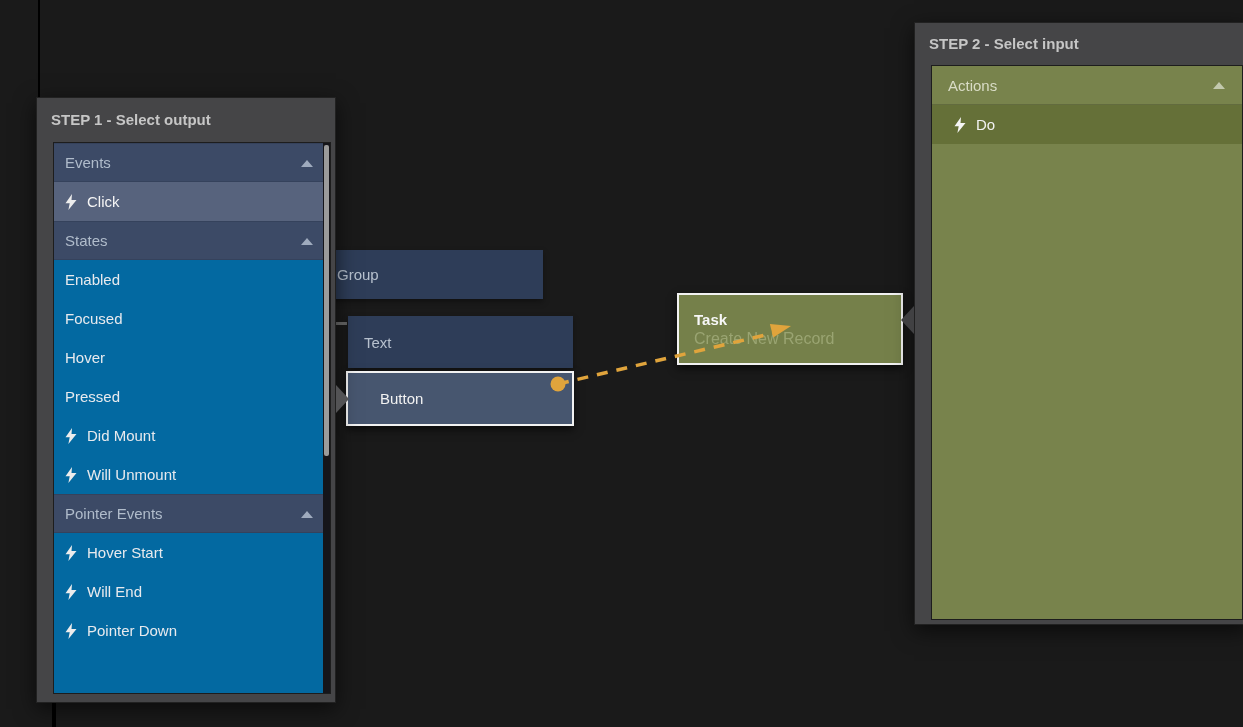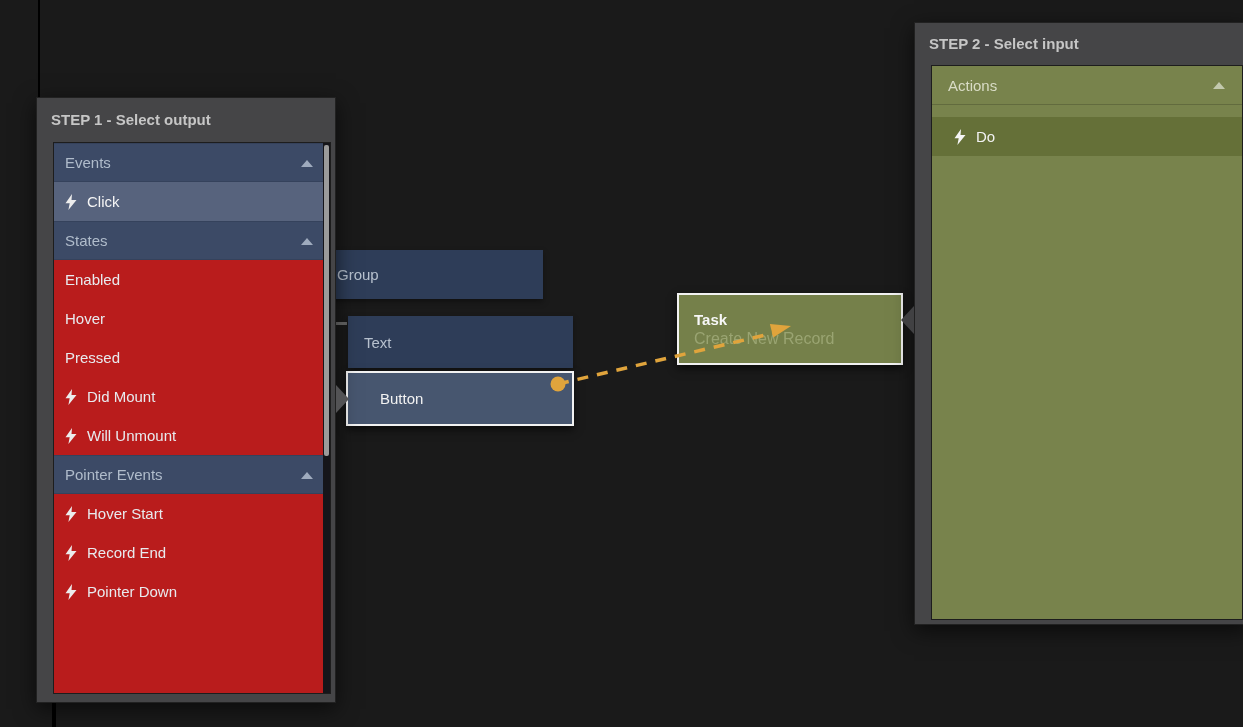--- a/index.html
+++ b/index.html
@@ -22,21 +22,21 @@
 
   svg.wire-layer { position:absolute; left:0; top:0; z-index:3; pointer-events:none; }
 
   
   .panel { position:absolute; background:#454547; border:1px solid #212121; box-shadow:0 6px 20px rgba(0,0,0,0.6); z-index:10; }
   .panel-header { color:#c6c6c6; font-weight:bold; font-size:15px; padding-left:14px; display:flex; align-items:center; }
   .panel-body { position:absolute; left:16px; right:4px; border:1px solid #1d1d1d; overflow:hidden; }
 
   #panel1 { left:36px; top:97px; width:300px; height:606px; }
   #panel1 .panel-header { height:42px; }
-  #panel1 .panel-body { top:44px; bottom:8px; background:#b91c1c; }
+  #panel1 .panel-body { top:44px; bottom:8px; background:#0369a1; }
 
   #panel2 { left:914px; top:22px; width:334px; height:603px; }
   #panel2 .panel-header { height:40px; }
   #panel2 .panel-body { top:42px; bottom:4px; background:#78834c; }
 
   
   .row { position:relative; height:39px; display:flex; align-items:center; font-size:15px; padding-left:11px; }
   .p1 .sec { background:#3c4a66; color:#b0bccb; border-bottom:1px solid #35425c; border-top:1px solid #35425c; }
   .p1 .item { color:#e8eaee; }
   .p1 .item.selected { background:#57637d; color:#f5f5f5; }
@@ -112,20 +112,23 @@
       </div>
 
       <div class="row sec">
         <span>States</span>
         <span class="arr up"></span>
       </div>
       <div class="row item">
         <span>Enabled</span>
       </div>
       <div class="row item">
+        <span>Focused</span>
+      </div>
+      <div class="row item">
         <span>Hover</span>
       </div>
       <div class="row item">
         <span>Pressed</span>
       </div>
 
       <div class="row item has-bolt">
         <span class="bolt">
           <svg width="12" height="16" viewBox="0 0 12 16">
               <polygon points="7,0 0.5,9.3 4.7,9.3 3.4,16 11.5,6.1 6.5,6.1" fill="currentColor"></polygon>
@@ -153,21 +156,21 @@
             </svg>
         </span>
         <span>Hover Start</span>
       </div>
       <div class="row item has-bolt">
         <span class="bolt">
           <svg width="12" height="16" viewBox="0 0 12 16">
               <polygon points="7,0 0.5,9.3 4.7,9.3 3.4,16 11.5,6.1 6.5,6.1" fill="currentColor"></polygon>
             </svg>
         </span>
-        <span>Record End</span>
+        <span>Will End</span>
       </div>
       <div class="row item has-bolt">
         <span class="bolt">
           <svg width="12" height="16" viewBox="0 0 12 16">
               <polygon points="7,0 0.5,9.3 4.7,9.3 3.4,16 11.5,6.1 6.5,6.1" fill="currentColor"></polygon>
             </svg>
         </span>
         <span>Pointer Down</span>
       </div>
 
@@ -179,21 +182,21 @@
   <div class="ptr" id="ptr1"></div>
 
   <div class="panel" id="panel2">
     <div class="panel-header">STEP 2 - Select input</div>
     <div class="panel-body p2">
 
       <div class="row sec" style="padding-left:16px;">
         <span>Actions</span>
         <span class="arr up"></span>
       </div>
-      <div class="row item has-bolt selected" style="padding-left:22px;margin-top:12px;">
+      <div class="row item has-bolt selected" style="padding-left:22px;">
         <span class="bolt">
           <svg width="12" height="16" viewBox="0 0 12 16">
               <polygon points="7,0 0.5,9.3 4.7,9.3 3.4,16 11.5,6.1 6.5,6.1" fill="currentColor"></polygon>
             </svg>
         </span>
         <span>Do</span>
       </div>
 
     </div>
   </div>

